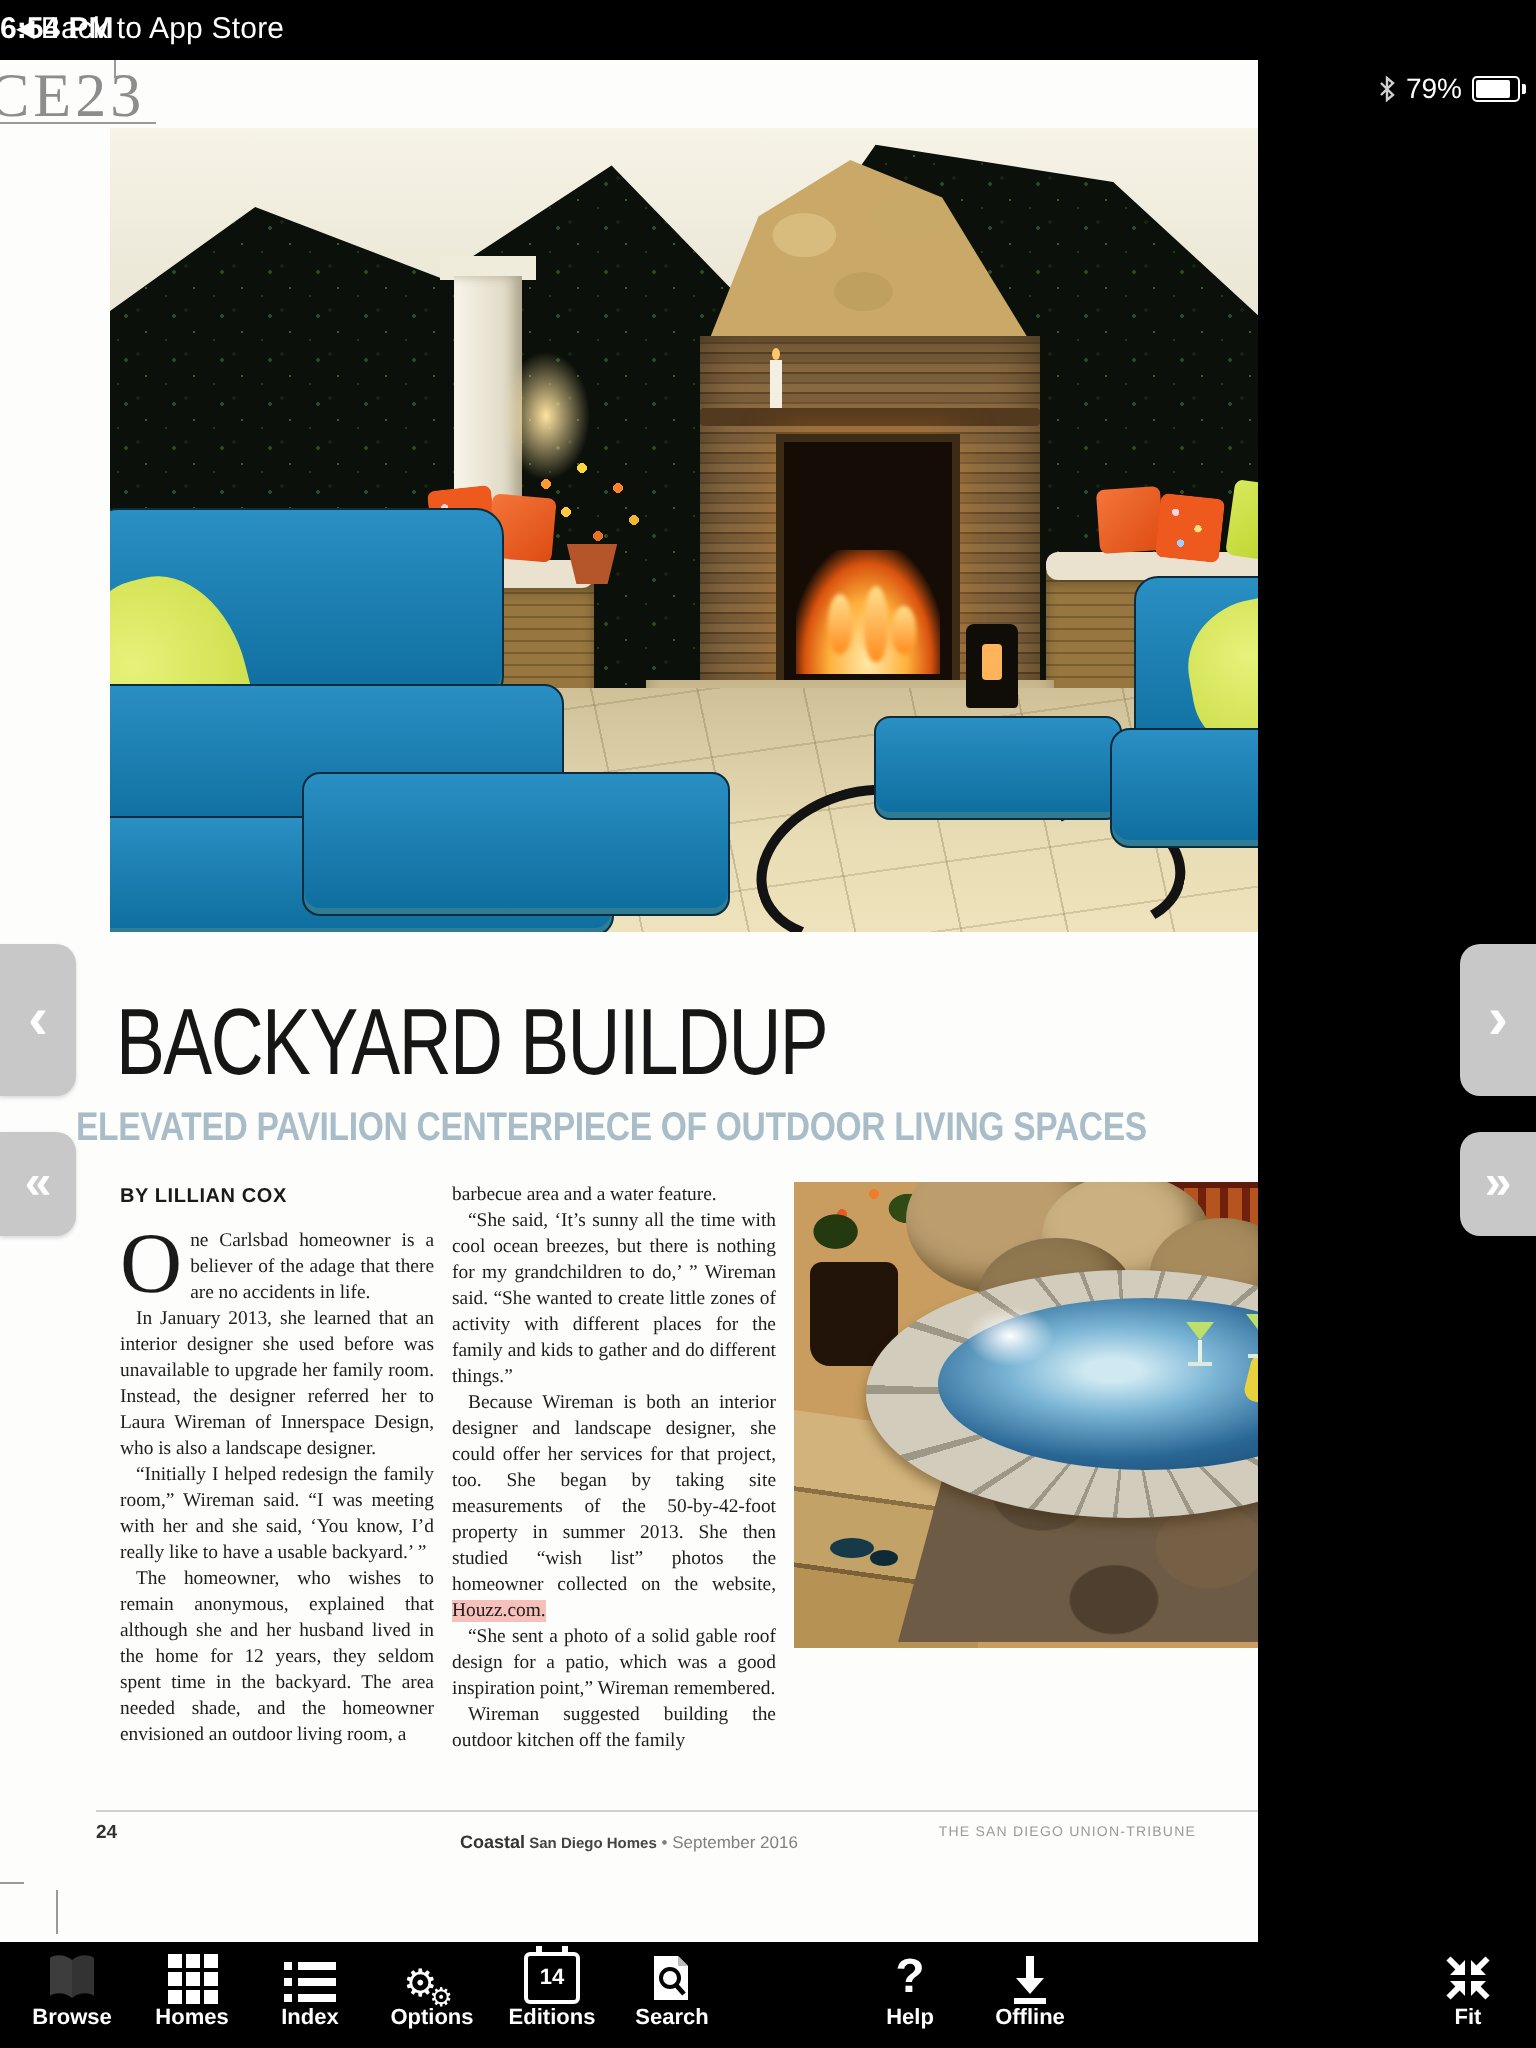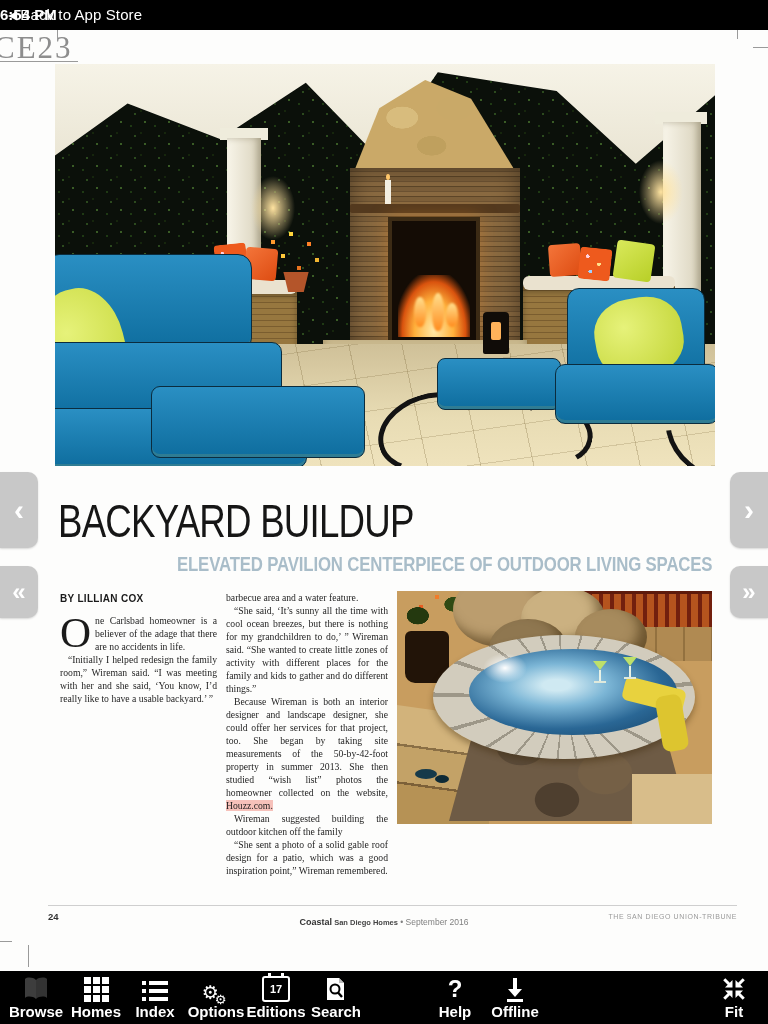--- a/index.html
+++ b/index.html
@@ -9,21 +9,21 @@
   .statusbar{position:absolute;left:0;top:0;width:768px;height:30px;background:#000;color:#fff;}
   .sb-back{position:absolute;left:8px;top:6px;font-size:15px;letter-spacing:.1px;}
   .sb-back .tri{font-size:12px;margin-right:3px;position:relative;top:-1px;}
   .sb-time{position:absolute;left:0;right:0;top:6px;text-align:left;font-size:15px;font-weight:bold;}
   .sb-right{position:absolute;right:8px;top:6px;height:18px;display:flex;align-items:center;gap:5px;margin-top:29px;}
   .sb-batt-pct{font-size:14px;}
   .sb-batt{width:22px;height:11px;border:1px solid #fff;border-radius:2.5px;position:relative;}
   .sb-batt i{position:absolute;left:1px;top:1px;bottom:1px;width:79%;background:#fff;border-radius:1px;}
   .sb-batt:after{content:"";position:absolute;right:-4px;top:3px;width:2px;height:5px;background:#fff;border-radius:0 1px 1px 0;}
   
-  .page{position:absolute;left:0;top:30px;width:768px;height:941px;background:#fdfdfc;overflow:hidden;}
+  .page{position:absolute;left:0;top:30px;width:629px;height:941px;background:#fdfdfc;overflow:hidden;}
   .cornermark{position:absolute;left:-6px;top:0px;font-family:"Liberation Serif",serif;font-size:31px;color:#8d8d8d;letter-spacing:2px;}
   .cm-rule{position:absolute;left:0;top:31px;width:78px;height:1px;background:#9a9a9a;}
   .crop{position:absolute;background:#9a9a9a;}
   
   .headline{position:absolute;left:58px;top:463px;font-size:47px;font-weight:500;color:#161616;
             letter-spacing:-1px;transform:scaleX(.78);transform-origin:0 50%;white-space:nowrap;}
   .subhead{position:absolute;right:56px;top:523px;font-size:20px;font-weight:bold;color:var(--accent,#a9bdc9);
            letter-spacing:-.2px;transform:scaleX(.84);transform-origin:100% 50%;white-space:nowrap;}
   
   .columns{position:absolute;left:60px;top:561px;width:652px;height:314px;display:flex;gap:9px;overflow:hidden;}
@@ -52,21 +52,21 @@
   .tab{position:absolute;width:38px;background:#c8c8c8;box-shadow:0 1px 2px rgba(0,0,0,.15);
        display:flex;align-items:center;justify-content:center;color:#fff;font-weight:bold;}
   .tab.l{left:0;border-radius:0 10px 10px 0;}
   .tab.r{right:0;border-radius:10px 0 0 10px;}
   .tab.single{top:472px;height:76px;font-size:30px;}
   .tab.dbl{top:566px;height:52px;font-size:24px;}
   
   .toolbar{position:absolute;left:0;top:971px;width:768px;height:53px;background:#000;}
   .tb-item{position:absolute;top:2px;width:64px;text-align:center;color:#fff;}
   .tb-icon{height:29px;display:flex;align-items:flex-end;justify-content:center;}
-  .tb-label{font-size:15px;font-weight:bold;margin-top:1px;}
+  .tb-label{font-size:11px;font-weight:bold;margin-top:1px;}
   .gears{font-family:"DejaVu Sans",sans-serif;color:#fff;line-height:1;}
   .cal{width:24px;height:22px;border:2px solid #fff;border-radius:3px;position:relative;
        font-size:11px;font-weight:bold;display:flex;align-items:center;justify-content:center;}
   .cal:before,.cal:after{content:"";position:absolute;top:-5px;width:3px;height:5px;background:#fff;}
   .cal:before{left:4px;}.cal:after{right:4px;}
   .qmark{font-size:24px;font-weight:bold;line-height:26px;}
   
   .photo-main{position:absolute;left:55px;top:34px;width:660px;height:402px;background:#0d120a;overflow:hidden;}
   .pm-hedge{position:absolute;inset:0;
     background-image:radial-gradient(2px 2px at 8px 6px,#2c4a1e 50%,transparent 52%),
@@ -269,28 +269,30 @@
     <div class="blue pm-chairSeat"></div>
   </div>
 
   <div class="headline">BACKYARD BUILDUP</div>
   <div class="subhead">ELEVATED PAVILION CENTERPIECE OF OUTDOOR LIVING SPACES</div>
 
   <div class="columns">
     <div class="col col1">
       <div class="byline">BY LILLIAN COX</div>
       <p><span class="dropcap">O</span><span>ne Carlsbad homeowner is a believer of the adage that there are no accidents in life.</span></p>
+      <p class="ind">In January 2013, she learned that an interior designer she used before was unavailable to upgrade her family room. Instead, the designer referred her to Laura Wireman of Innerspace Design, who is also a landscape designer.</p>
       <p class="ind">“Initially I helped redesign the family room,” Wireman said. “I was meeting with her and she said, ‘You know, I’d really like to have a usable backyard.’ ”</p>
+      <p class="ind">The homeowner, who wishes to remain anonymous, explained that although she and her husband lived in the home for 12 years, they seldom spent time in the backyard. The area needed shade, and the homeowner envisioned an outdoor living room, a</p>
     </div>
     <div class="col col2">
       <p>barbecue area and a water feature.</p>
       <p class="ind">“She said, ‘It’s sunny all the time with cool ocean breezes, but there is nothing for my grandchildren to do,’ ” Wireman said. “She wanted to create little zones of activity with different places for the family and kids to gather and do different things.”</p>
       <p class="ind"><span>Because Wireman is both an interior designer and landscape designer, she could offer her services for that project, too. She began by taking site measurements of the 50-by-42-foot property in summer 2013. She then studied “wish list” photos the homeowner collected on the website, </span><span class="hl">Houzz.com.</span></p>
+      <p class="ind">“She sent a photo of a solid gable roof design for a patio, which was a good inspiration point,” Wireman remembered.</p>
       <p class="ind">Wireman suggested building the outdoor kitchen off the family</p>
-      <p class="ind">“She sent a photo of a solid gable roof design for a patio, which was a good inspiration point,” Wireman remembered.</p>
     </div>
     <div class="col col3">
 
       <div class="photo-spa">
         <div class="ps-fence"></div>
         <div class="ps-rail"></div>
         <div class="ps-wall"></div>
         <div class="ps-plants"></div>
         <div class="ps-pot"></div>
         <div class="boulder ps-b1"></div>
@@ -387,21 +389,21 @@
   </div>
   <div class="tb-item" style="left:184px;">
     <div class="tb-icon">
       <span class="gears" style="font-size:19px;">⚙</span>
         <span class="gears" style="font-size:13px;position:relative;top:4px;left:-4px;">⚙</span>
     </div>
     <div class="tb-label">Options</div>
   </div>
   <div class="tb-item" style="left:244px;">
     <div class="tb-icon">
-      <div class="cal">17</div>
+      <div class="cal">14</div>
     </div>
     <div class="tb-label">Editions</div>
   </div>
   <div class="tb-item" style="left:304px;">
     <div class="tb-icon">
       <svg width="26" height="26" viewBox="0 0 26 26">
           <path d="M4 2 H16 L21 7 V24 H4 Z" fill="#fff"></path>
           <path d="M16 2 L21 7 H16 Z" fill="#bbb"></path>
           <circle cx="12" cy="13" r="4.5" fill="none" stroke="#000" stroke-width="2"></circle>
           <line x1="15" y1="16.5" x2="19" y2="21" stroke="#000" stroke-width="2.4"></line>

